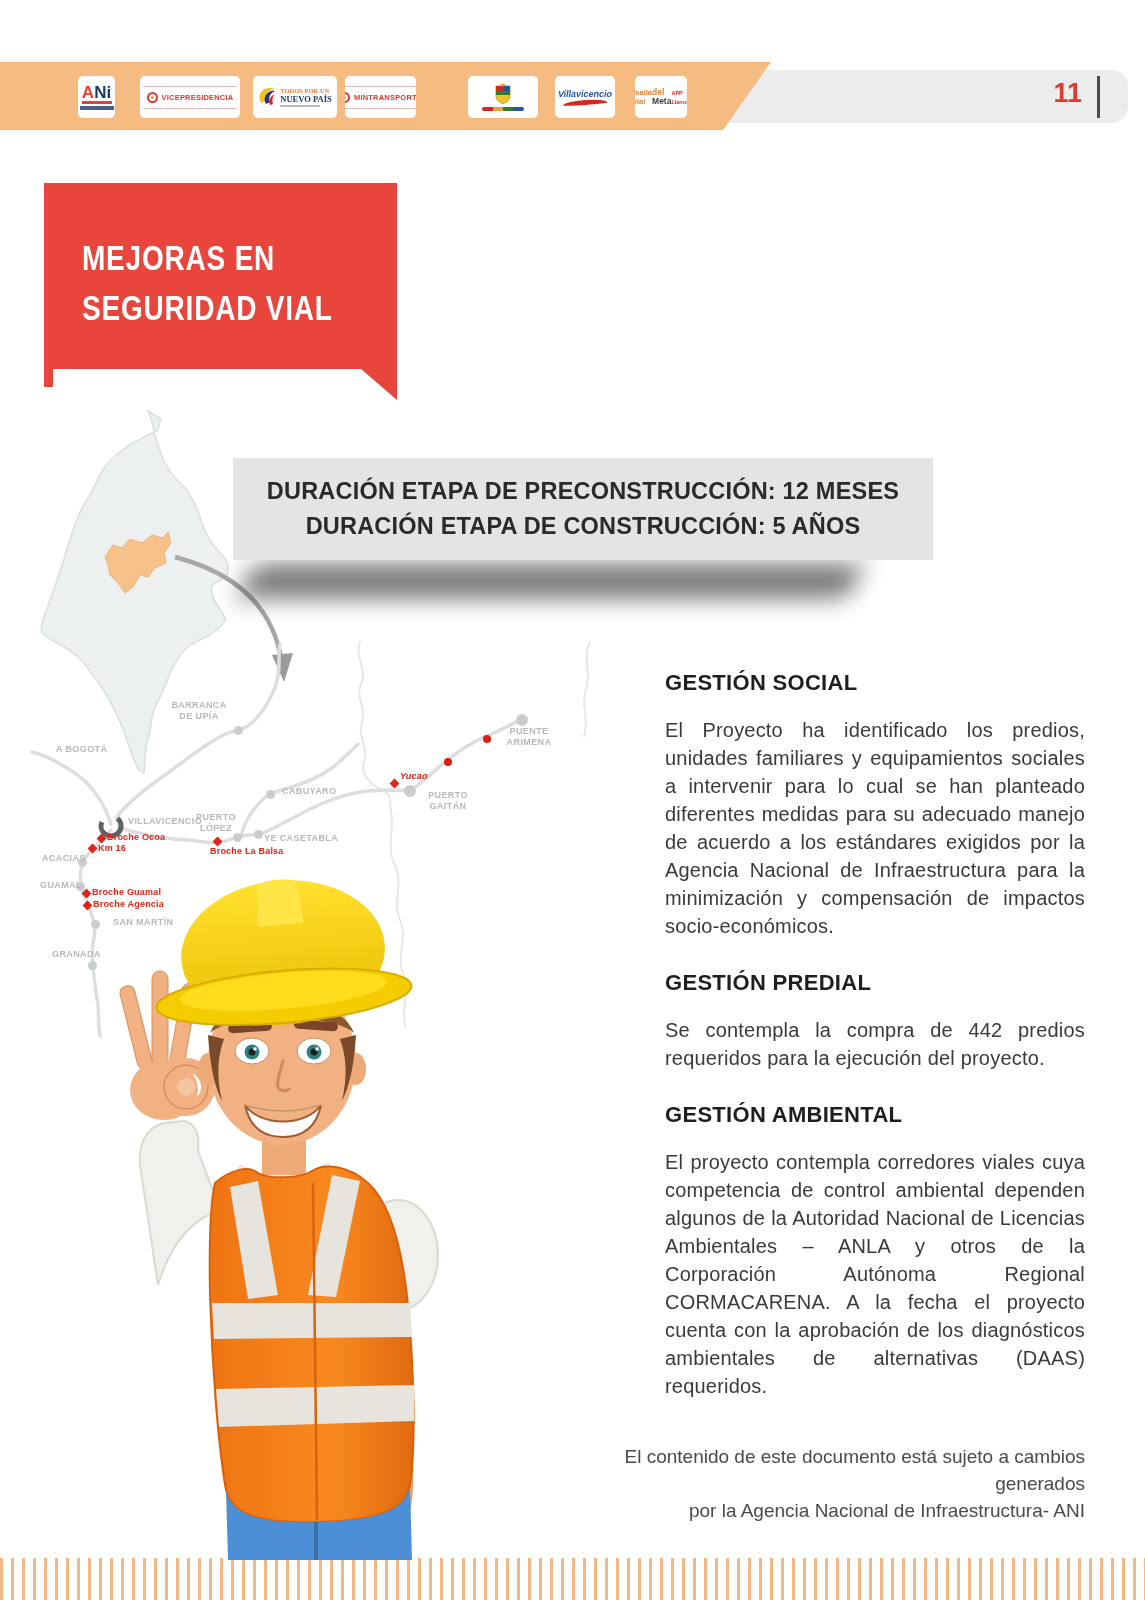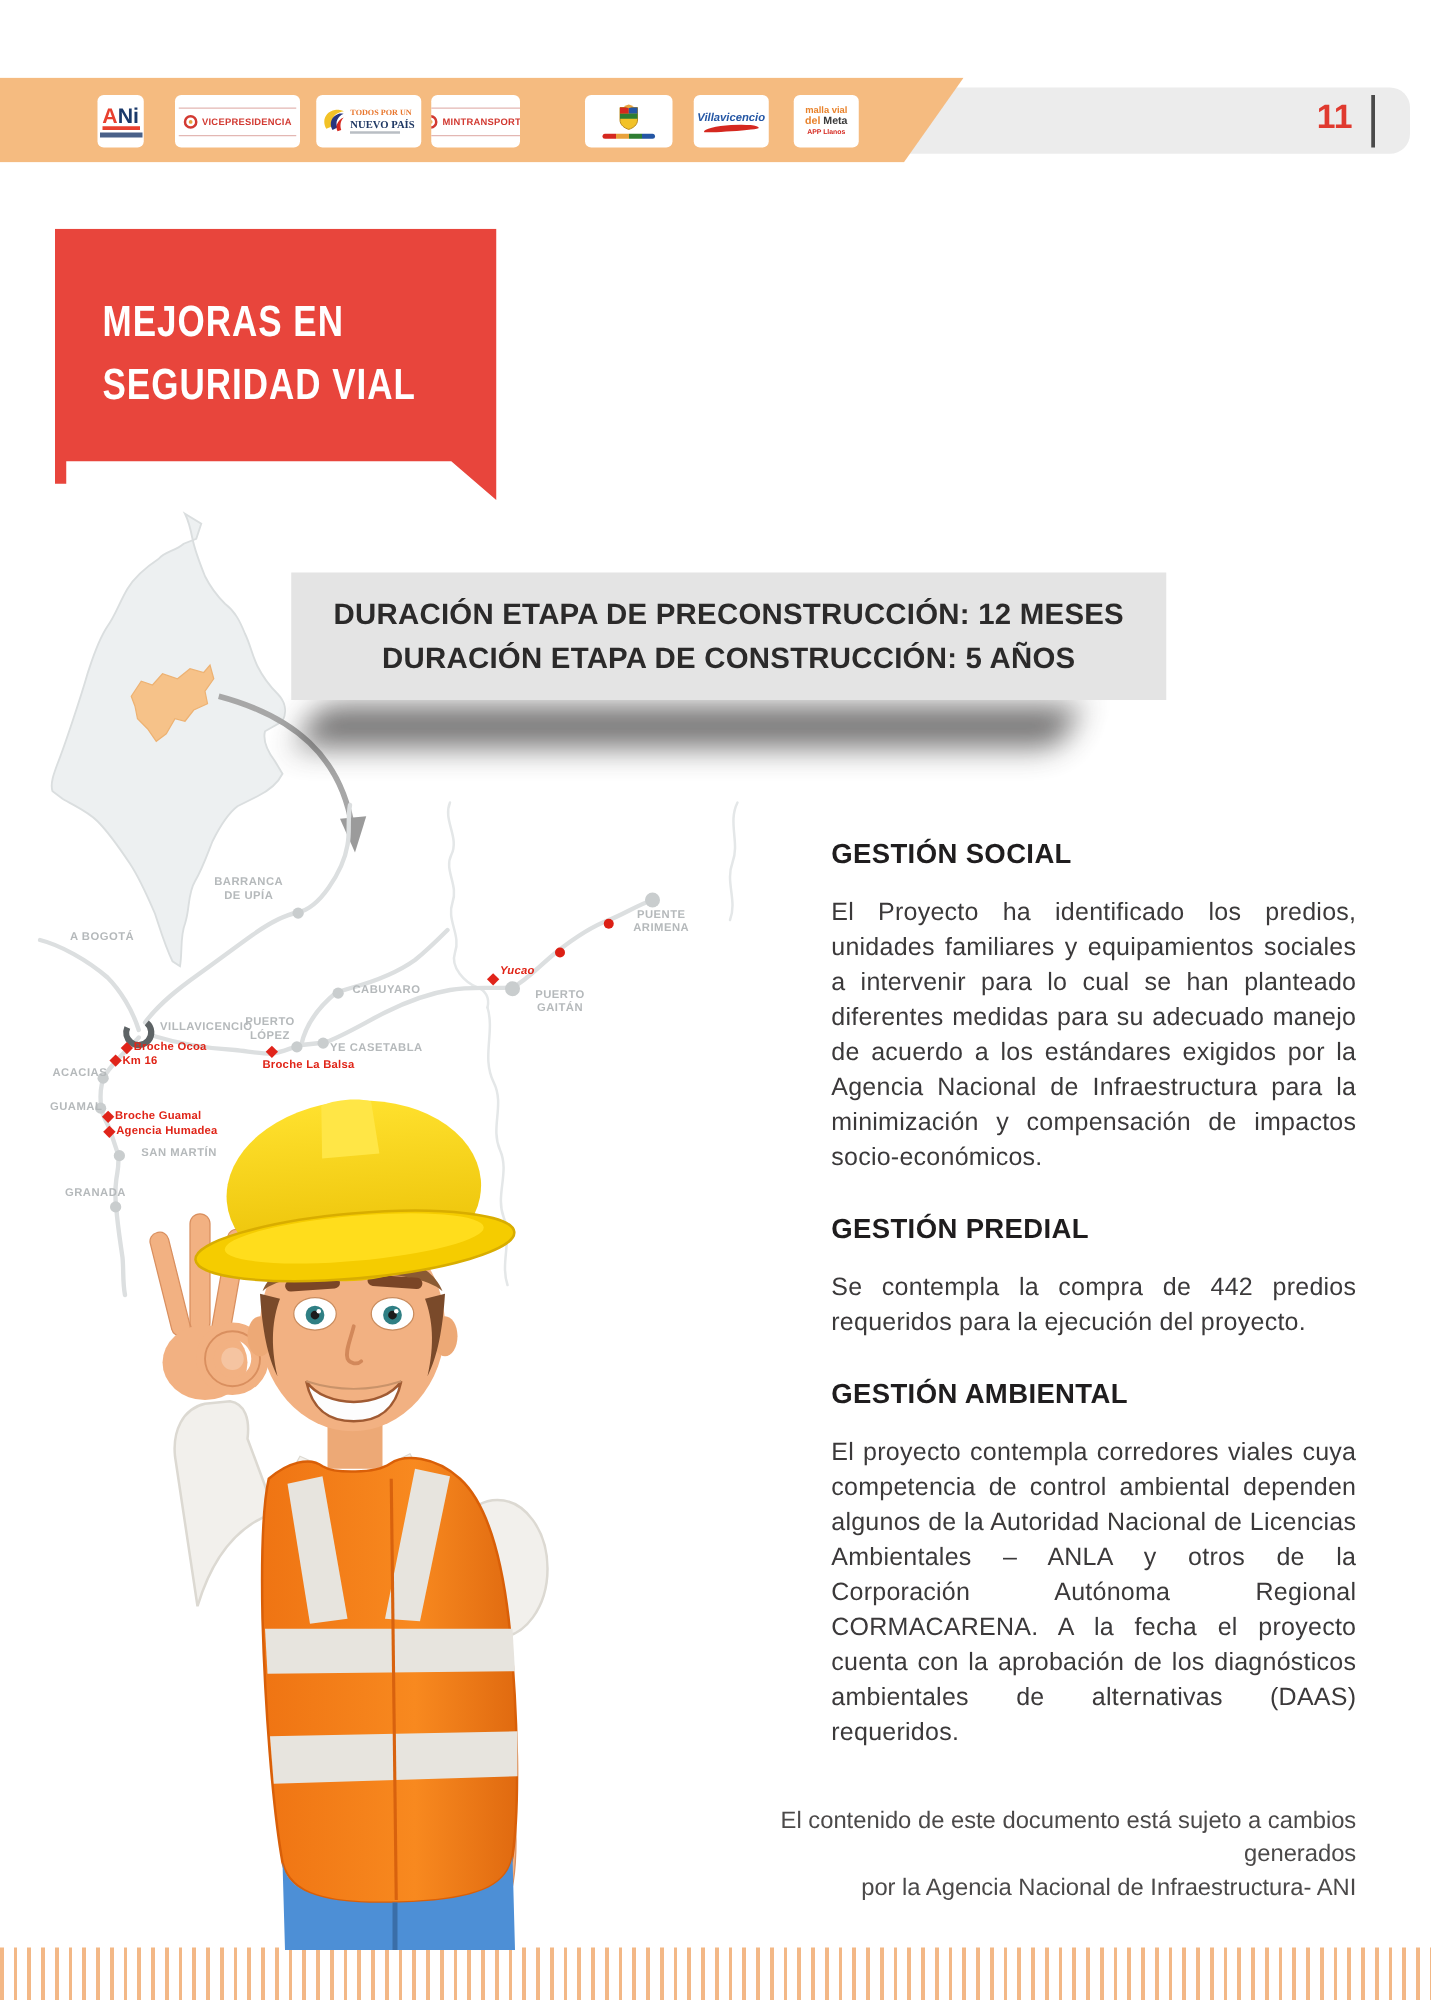--- a/index.html
+++ b/index.html
@@ -36,21 +36,21 @@
   .pais-sub { width:40px; height:2px; background:#b9bec4; margin-top:2px; }
   
   .chip-crest { left:468px; width:70px; flex-direction:column; }
   .crest-sub { width:42px; height:4px; margin-top:2px;
     background:linear-gradient(90deg,#d5281f 0 25%,#e8a23c 25% 50%,#2e7d32 50% 75%,#2456a4 75% 100%); border-radius:2px; }
   
   .chip-villavo { left:555px; width:60px; flex-direction:column; }
   .villavo-word { font-size:9px; font-weight:bold; font-style:italic; color:#2456a4; white-space:nowrap; }
   .villavo-swash { width:44px; height:5px; background:#d5281f; border-radius:50% 50% 50% 50%/80% 80% 20% 20%; transform:rotate(-4deg); margin-top:1px; }
   
-  .chip-malla { left:635px; width:52px; flex-direction:column; line-height:9px; }
+  .chip-malla { left:635px; width:52px; flex-direction:row; line-height:9px; }
   .malla-l1 { font-size:7.5px; color:#e8822b; font-weight:bold; }
   .malla-l2 { font-size:8.5px; color:#e8822b; font-weight:bold; }
   .malla-l2 b { color:#3a3a3a; }
   .malla-l3 { font-size:5.5px; color:#d5281f; font-weight:bold; margin-top:1px; }
 
   
   .banner { position:absolute; left:44px; top:183px; width:354px; height:218px; }
   .banner-text { position:absolute; left:38px; top:50px; color:#fff; font-weight:bold;
     font-size:35px; line-height:50px; letter-spacing:1px; transform:scaleX(.8); transform-origin:left top; white-space:nowrap; }
 
@@ -220,21 +220,21 @@
         <div class="map-label" style="left: 390px; top: 150px; width: 56px; white-space: normal; text-align: center;">PUERTO<br>GAITÁN</div>
         <div class="map-diamond" style="left: 68px; top: 195px;"></div>
         <div class="map-label red" style="left: 77px; top: 192px;">Broche Ocoa</div>
         <div class="map-diamond" style="left: 59px; top: 205px;"></div>
         <div class="map-label red" style="left: 68px; top: 203px;">Km 16</div>
         <div class="map-diamond" style="left: 184px; top: 198px;"></div>
         <div class="map-label red" style="left: 180px; top: 206px;">Broche La Balsa</div>
         <div class="map-diamond" style="left: 53px; top: 250px;"></div>
         <div class="map-label red" style="left: 62px; top: 247px;">Broche Guamal</div>
         <div class="map-diamond" style="left: 54px; top: 262px;"></div>
-        <div class="map-label red" style="left: 63px; top: 259px;">Agencia Humadea</div>
+        <div class="map-label red" style="left: 63px; top: 259px;">Broche Agencia</div>
         <div class="map-diamond" style="left: 361px; top: 140px;"></div>
         <div class="map-label red" style="left: 370px; top: 131px; font-style: italic;">Yucao</div>
         <div class="map-reddot" style="left: 414px; top: 118px;"></div>
         <div class="map-reddot" style="left: 453px; top: 95px;"></div>
       </div>
   </div>
 
   <div class="duration-shadow"></div>
   <div class="duration-box">
     <div>DURACIÓN ETAPA DE PRECONSTRUCCIÓN: 12 MESES</div>

